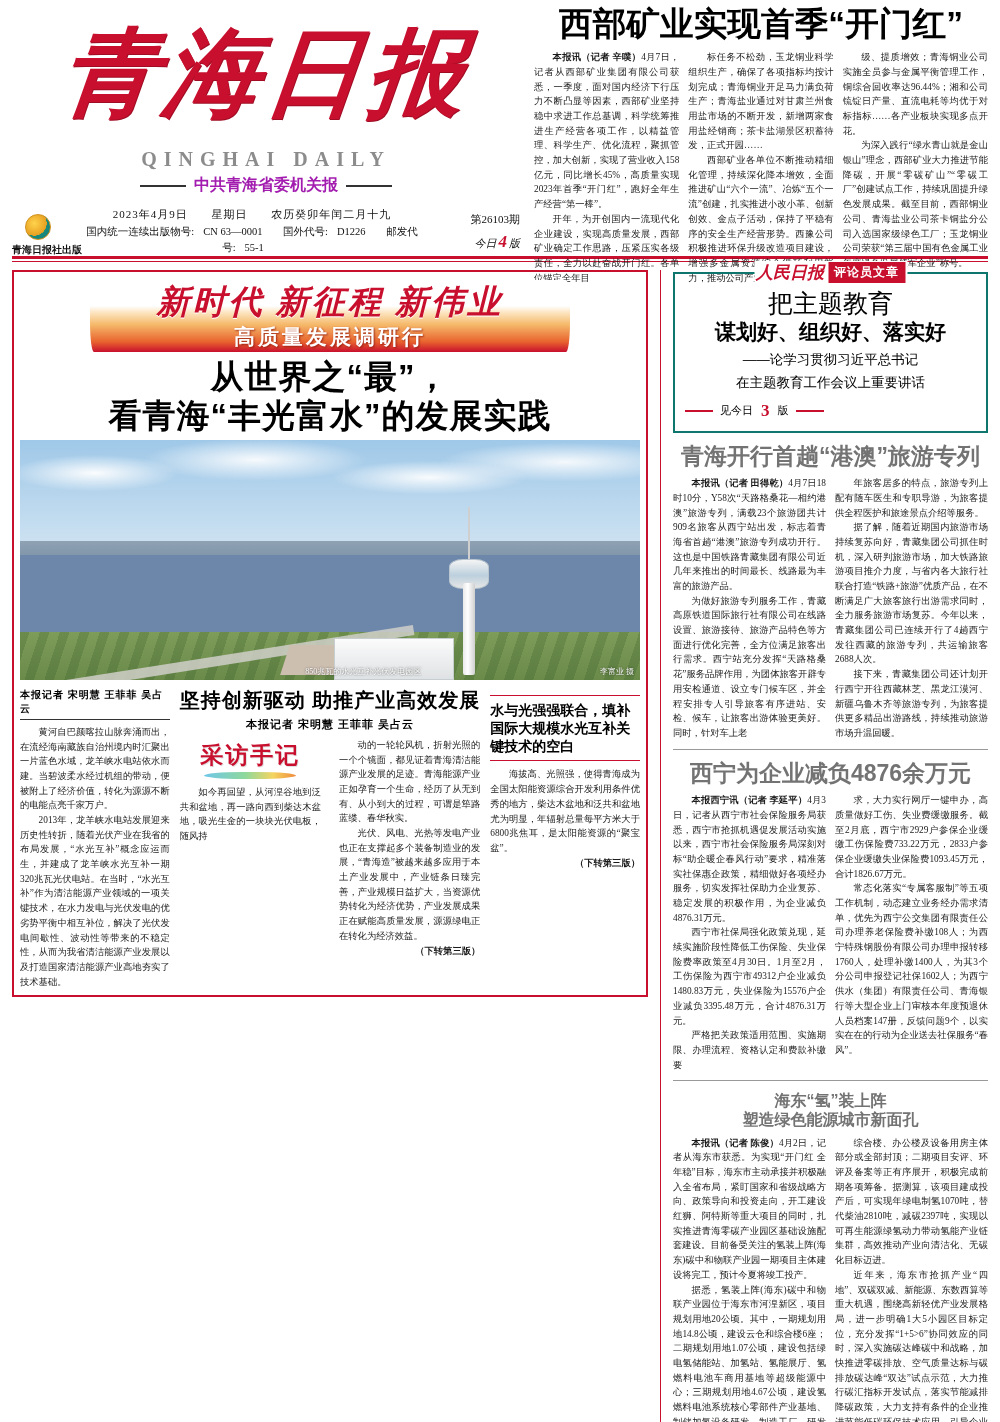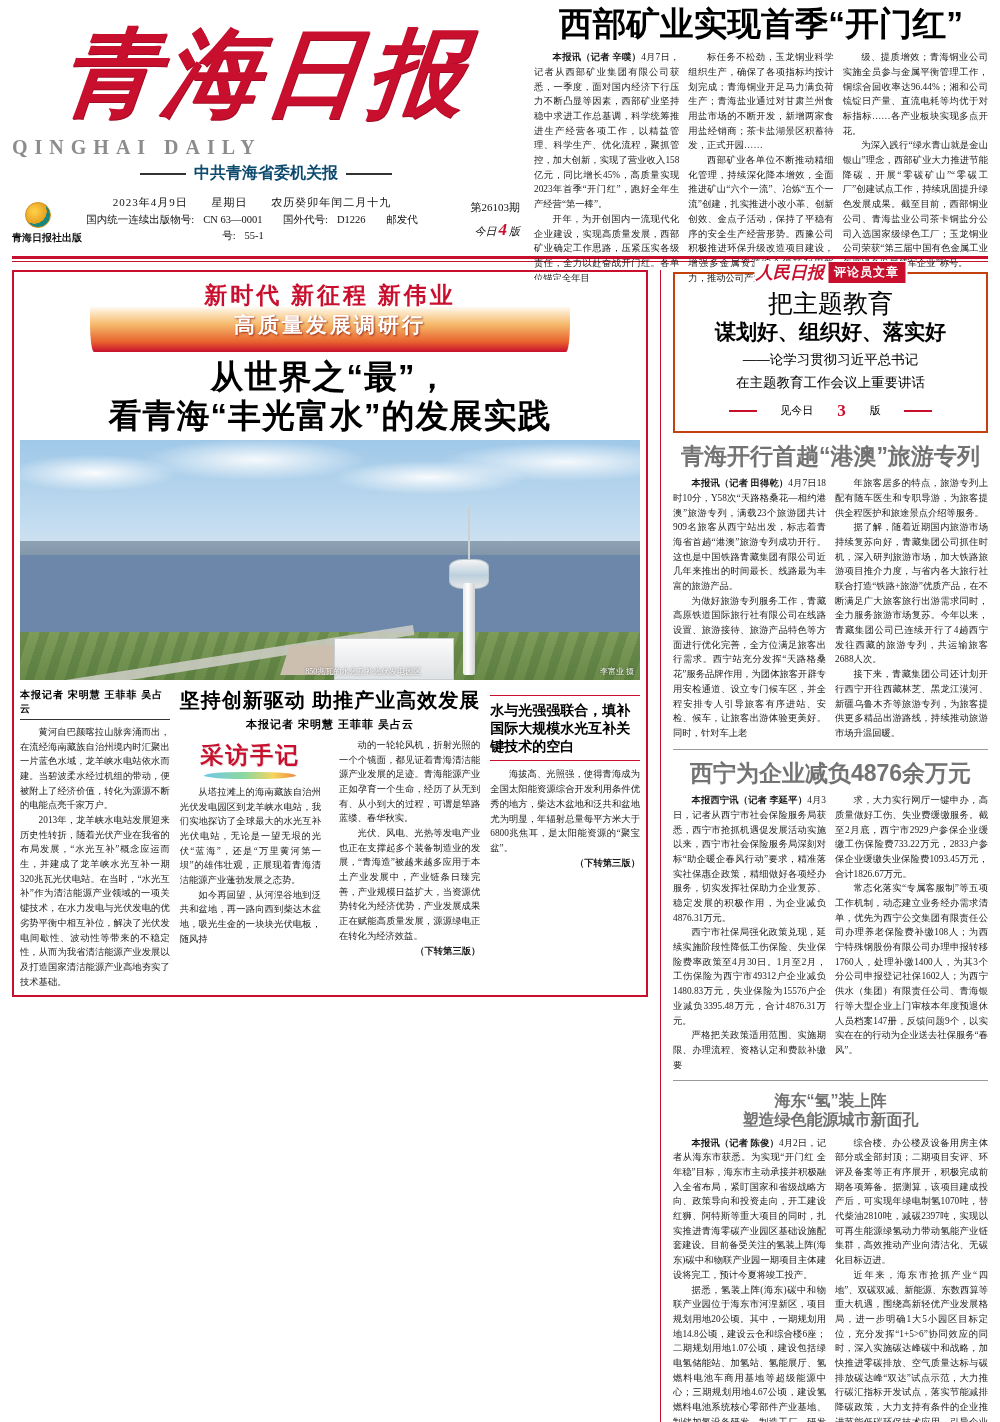--- a/index.html
+++ b/index.html
@@ -22,30 +22,31 @@
     color: #c8102e;
     text-align: center;
     letter-spacing: 6px;
     line-height: 1.25;
     font-style: italic;
     text-shadow: 1px 1px 0 #a00c23;
     transform: skewX(-6deg);
     margin-top: 6px;
   }
   .logo-en {
+    text-align: center;
     font-size: 20px;
     letter-spacing: 7px;
     font-weight: bold;
     color: #8c8c8c;
-    margin-top: 2px;
+    margin-top: 14px;
     font-family: "Liberation Serif", serif;
   }
   .mast-sub {
     text-align: center; margin-top: 4px;
-    font-size: 16px; font-weight: bold; color: #0c4a6e;
+    font-size: 16px; font-weight: bold; color: #a21caf;
     display: flex; align-items: center; justify-content: center; gap: 8px;
   }
   .mast-sub .rule { display: inline-block; width: 46px; height: 2px; background: #333; }
   .mast-info {
     margin-top: 10px; display: flex; align-items: flex-end; gap: 6px;
     font-size: 10.5px; color: #111; position: relative;
   }
   .mast-badge { width: 52px; text-align: center; }
   .badge-circle {
     width: 26px; height: 26px; border-radius: 50%;
@@ -96,21 +97,21 @@
   .feature-box { border: 2px solid #c8102e; padding: 6px; position: relative; }
   .banner {
     position: relative; height: 72px; margin: 2px auto 0 auto;
     width: 480px;
     background: linear-gradient(180deg, #ffffff 0%, #ffffff 36%, #fde8c8 44%, #f5b96a 62%, #e8622e 86%, #c8102e 100%);
     border-radius: 4px / 30px;
     text-align: center;
     overflow: hidden;
   }
   .banner .l1 {
-    font-size: 23px; font-weight: bold; color: #c8102e; 
+    font-size: 33px; font-weight: bold; color: #c8102e; font-style: italic;
     letter-spacing: 3px; line-height: 1.25; padding-top: 2px;
     font-family: "Liberation Serif", serif;
     text-shadow: 0 1px 0 #fff;
   }
   .banner .l2 {
     font-size: 21px; font-weight: bold; color: #ffffff;
     letter-spacing: 3px; line-height: 1.3;
     text-shadow: 1px 1px 2px rgba(140,20,10,.8);
     font-family: "Liberation Sans", sans-serif;
   }
@@ -229,38 +230,38 @@
   .two-in > div { flex:1; }
   .jump { font-weight:bold; font-size:9.3px; }
   .inline-sub {
     border-top: 1.5px solid #c8102e; border-bottom: 1.5px solid #c8102e;
     padding: 5px 0; margin: 7px 0 6px 0;
     font-size: 14px; font-weight: bold; line-height:1.3;
     font-family:"Liberation Sans", sans-serif; color:#000;
   }
 
   
-  .pd-box { border: 2px solid #c2410c; padding: 14px 10px 10px 10px; position: relative; margin-top: 2px; }
+  .pd-box { border: 2px solid #0f766e; padding: 14px 10px 10px 10px; position: relative; margin-top: 2px; }
   .pd-tag {
     position:absolute; top: -13px; left: 50%; transform: translateX(-50%);
     display:flex; align-items:center; background:#fff; padding: 0 2px; white-space: nowrap;
   }
   .pd-tag .pd-name {
     font-size: 17px; font-weight:bold; color:#c8102e; font-style:italic;
     letter-spacing:0px; font-family:"Liberation Serif",serif; padding-right:4px;
   }
   .pd-tag .pd-kind {
     background:#c8102e; color:#fff; font-size: 12px; font-weight:bold;
     padding: 2px 6px; letter-spacing:1px; font-family:"Liberation Sans",sans-serif;
   }
   .pd-h1 { text-align:center; font-size: 25px; font-weight:normal; line-height:1.25; font-family:"Liberation Sans",sans-serif; }
   .pd-h2 { text-align:center; font-size: 21px; font-weight:bold; line-height:1.25; font-family:"Liberation Sans",sans-serif; }
   .pd-sub { text-align:center; font-size: 13.5px; line-height:1.45; margin-top: 4px; font-family:"Liberation Sans",sans-serif; }
   .pd-foot {
-    text-align:center; margin-top: 8px; display:flex; align-items:center; justify-content:center; gap:23px;
+    text-align:center; margin-top: 8px; display:flex; align-items:center; justify-content:flex-start; gap:7px;
     font-size: 11px; font-family:"Liberation Serif",serif;
   }
   .pd-foot .ln { width: 28px; height: 2px; background:#c8102e; }
   .pd-foot b { color:#c8102e; font-size: 17px; padding: 0 1px; }
 
   .rc-head {
     font-size: 23px; font-weight:bold; text-align:center; color:#737373;
     font-family:"Liberation Sans",sans-serif; line-height:1.2; letter-spacing:0px;
     margin: 10px 0 6px 0; white-space: nowrap;
   }
@@ -378,21 +379,20 @@
           <div class="fb-col" style="flex:2">
             <div class="sub-head">坚持创新驱动  助推产业高效发展</div>
             <div class="sub-byline">本报记者 宋明慧 王菲菲 吴占云</div>
             <div class="two-in">
               <div>
                 <div class="notes-logo">
                   <div class="t">采访手记</div>
                   <div class="swoosh"></div>
                 </div>
                 <div class="body-txt">
-                    <p>从塔拉滩上的海南藏族自治州光伏发电园区到龙羊峡水电站，我们实地探访了全球最大的水光互补光伏电站，无论是一望无垠的光伏“蓝海”，还是“万里黄河第一坝”的雄伟壮观，正展现着青海清洁能源产业蓬勃发展之态势。</p>
                     <p>如今再回望，从河湟谷地到泛共和盆地，再一路向西到柴达木盆地，吸光生金的一块块光伏电板，随风持</p>
                   </div>
               </div>
               <div>
                 <div class="body-txt">
                     <p>动的一轮轮风机，折射光照的一个个镜面，都见证着青海清洁能源产业发展的足迹。青海能源产业正如孕育一个生命，经历了从无到有、从小到大的过程，可谓是筚路蓝缕、春华秋实。</p>
                     <p>光伏、风电、光热等发电产业也正在支撑起多个装备制造业的发展，“青海造”被越来越多应用于本土产业发展中，产业链条日臻完善，产业规模日益扩大，当资源优势转化为经济优势，产业发展成果正在赋能高质量发展，源源绿电正在转化为经济效益。</p>
                   </div>
                 <div class="body-txt jump" style="text-align:right">（下转第三版）</div>
               </div>

